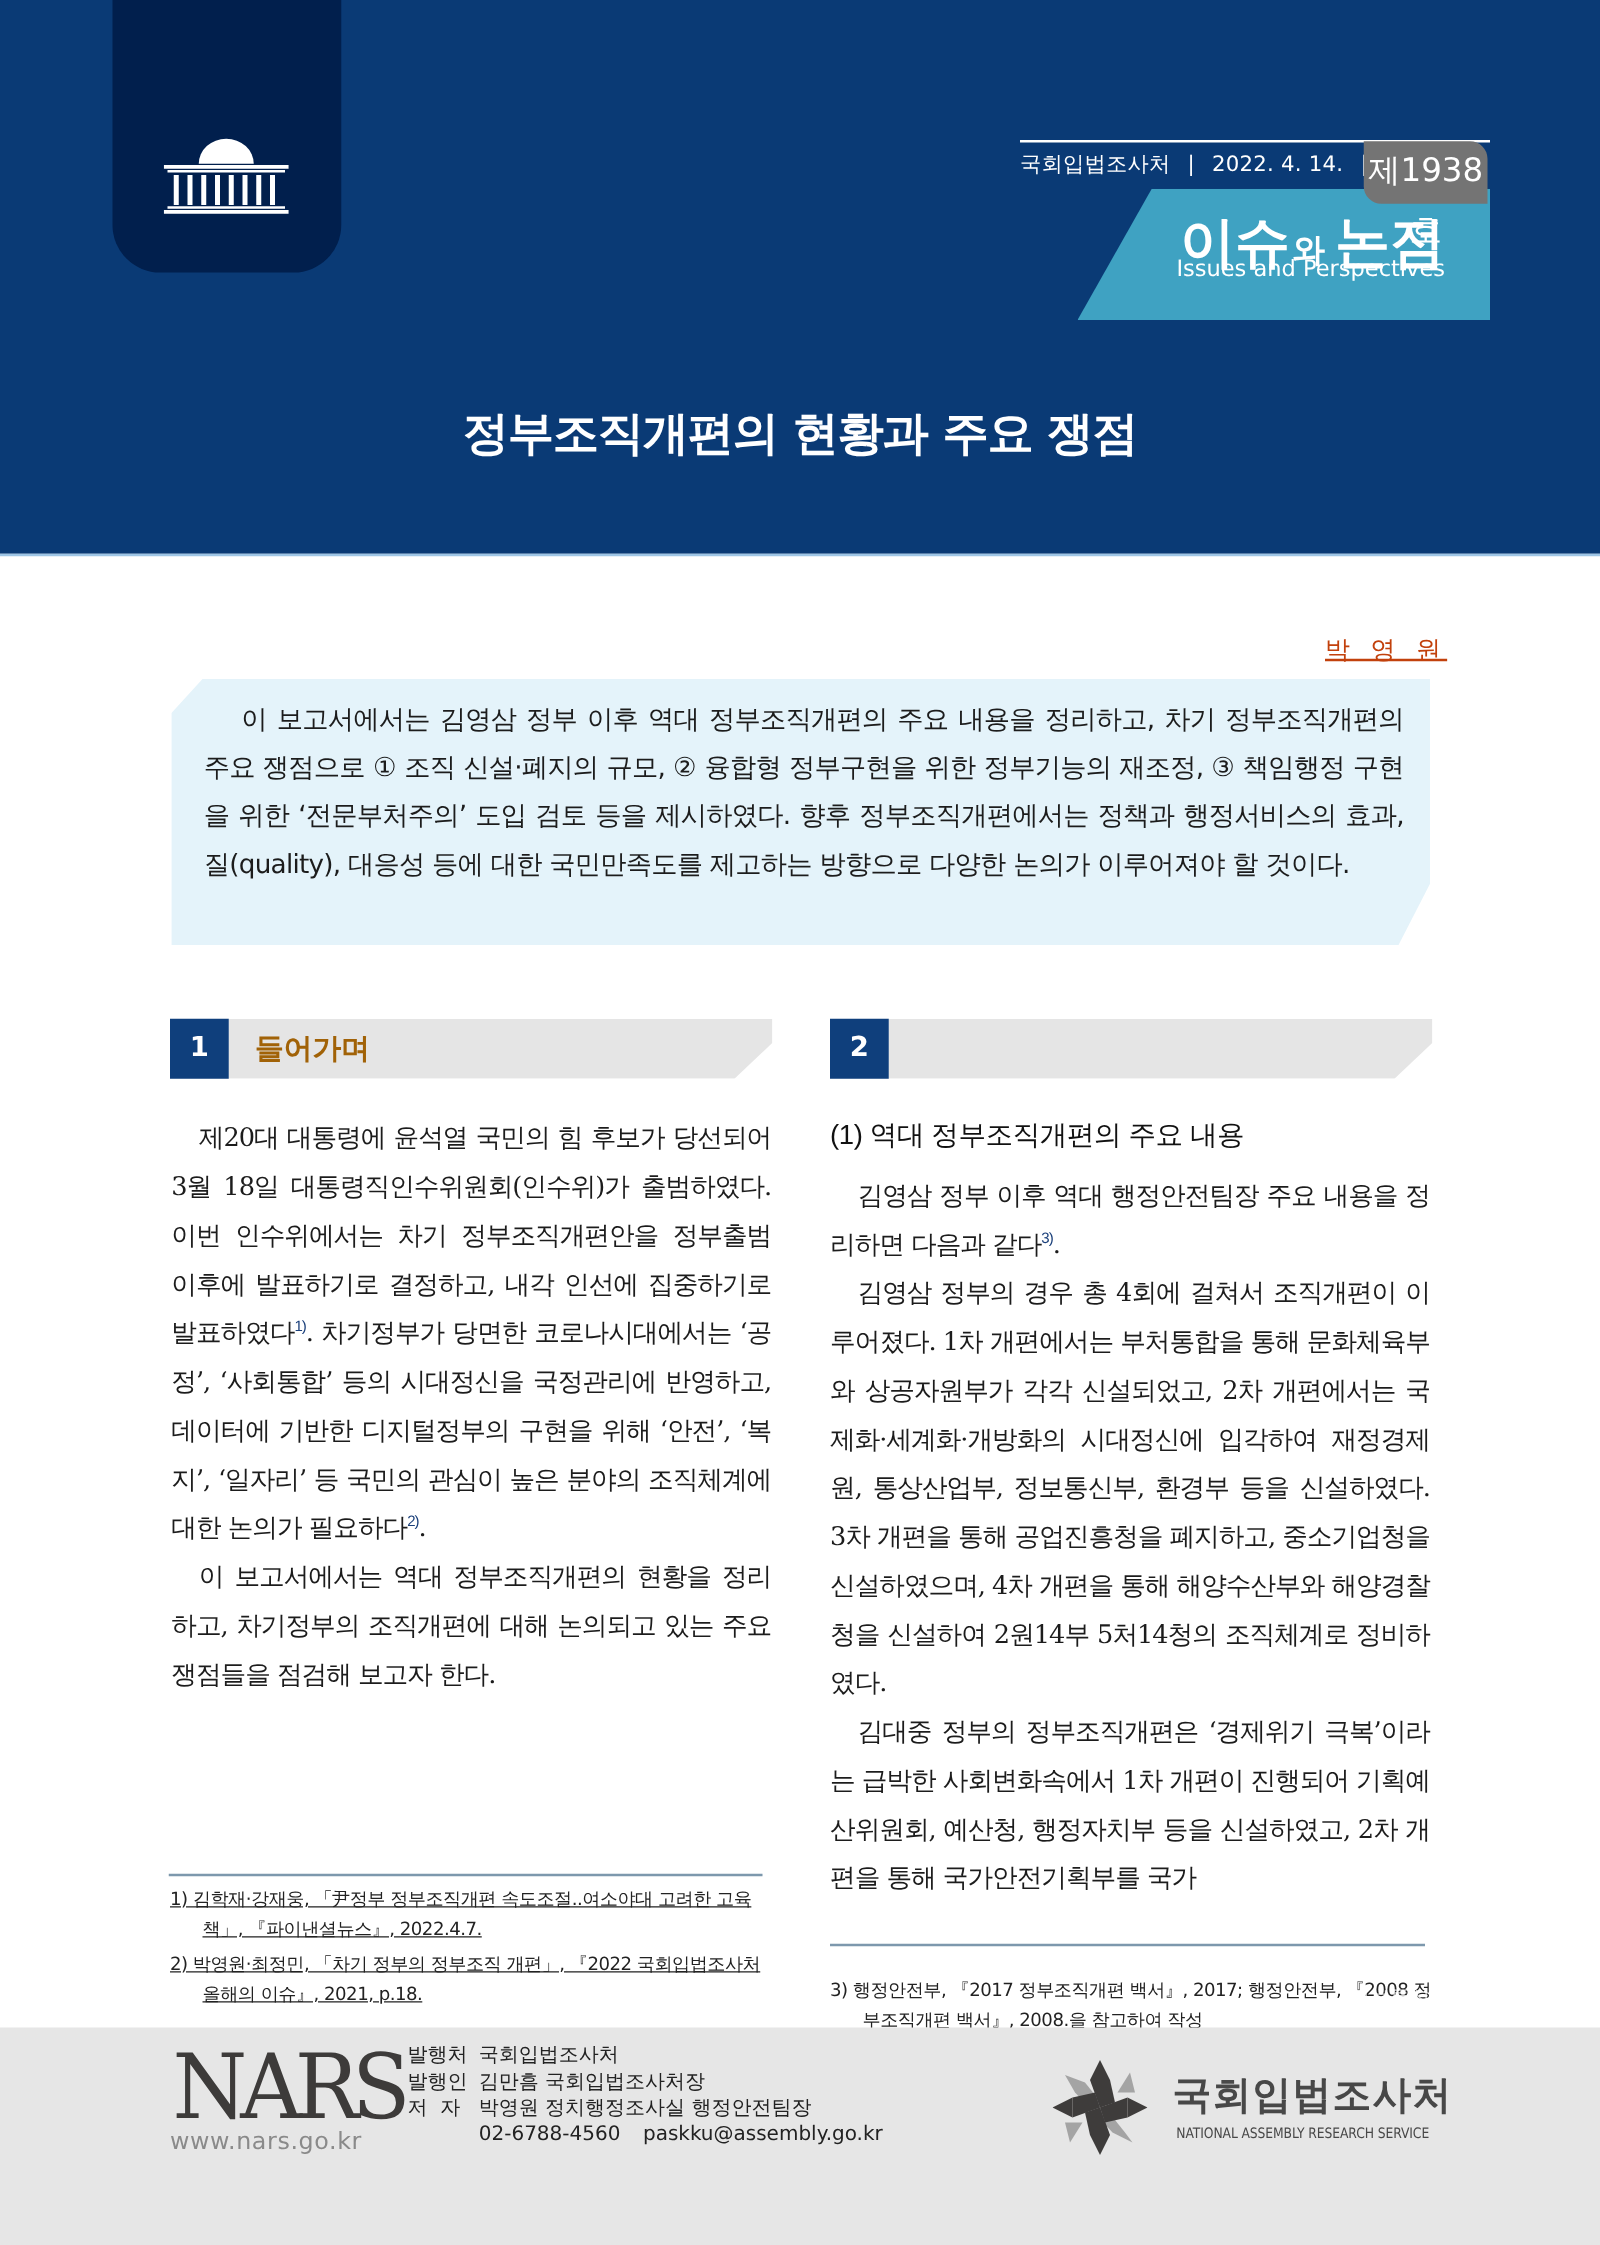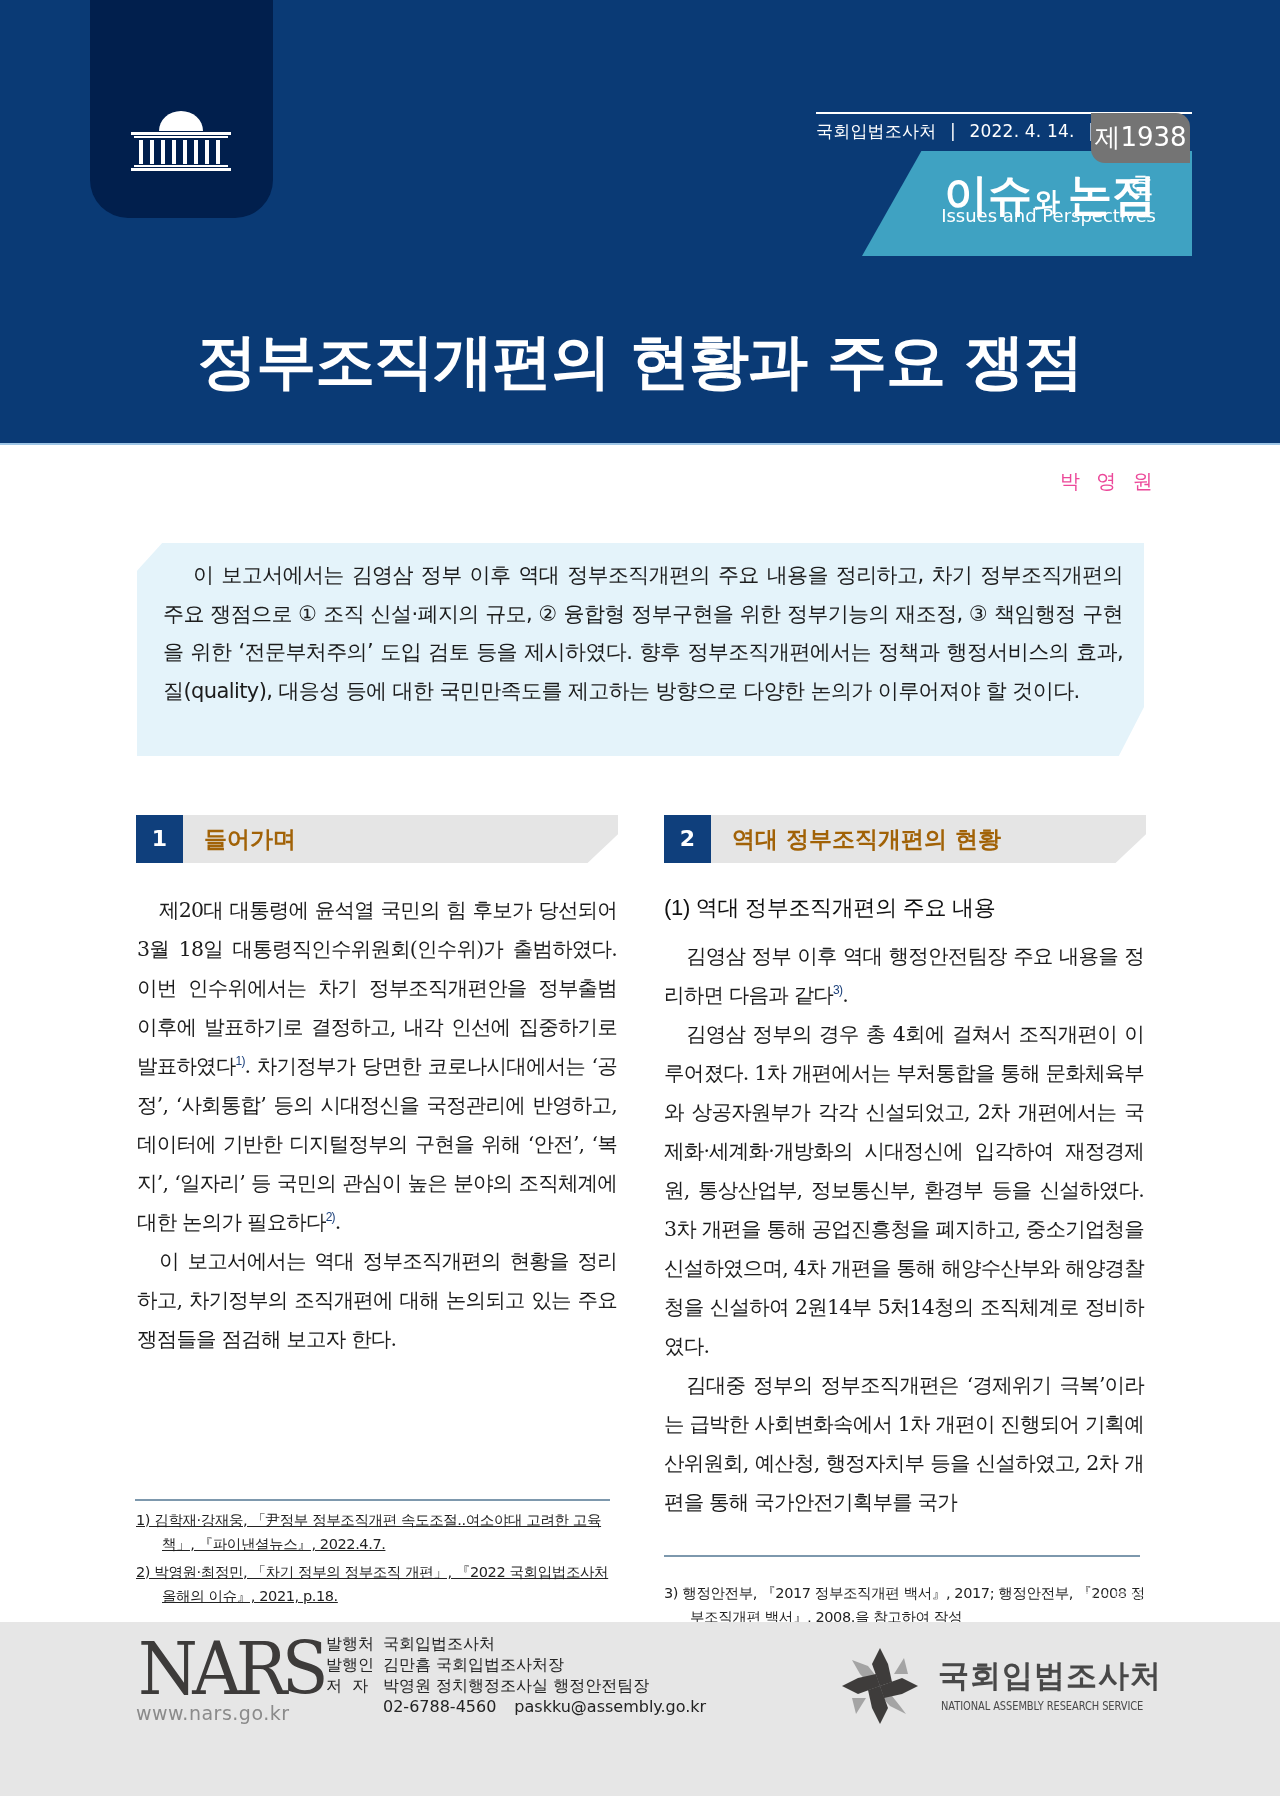--- a/index.html
+++ b/index.html
@@ -14,24 +14,24 @@
 
   .masthead-line { position: absolute; left: 816px; top: 112px; width: 376px; height: 2px; background: #ffffff; }
   .masthead-meta { position: absolute; left: 816px; top: 120px; font-size: 17px; color: #ffffff; white-space: nowrap; letter-spacing: 0.2px; }
   .masthead-meta .sep { margin: 0 8px; }
   .issue-badge { position: absolute; left: 1091px; top: 113px; width: 99px; height: 50px; background: #747474; border-radius: 0 14px 0 14px; color: #fff; font-size: 26px; text-align: center; line-height: 48px; }
   .series-banner { position: absolute; left: 862px; top: 151px; width: 330px; height: 105px; background: #3fa2c2; clip-path: polygon(18% 0, 100% 0, 100% 100%, 0 100%); }
   .series-title { position: absolute; left: 940px; top: 170px; width: 216px; text-align: right; color: #fff; font-weight: bold; font-size: 44px; line-height: 50px; white-space: nowrap; }
   .series-title .small { font-size: 26px; margin: 0 8px 0 2px; }
   .series-sub { position: absolute; left: 900px; top: 205px; width: 256px; text-align: right; color: #fff; font-size: 18px; white-space: nowrap; }
 
-  .main-title { position: absolute; left: 0; top: 322px; width: 1280px; text-align: center; color: #ffffff; font-weight: bold; font-size: 60px; letter-spacing: -1px; }
+  .main-title { position: absolute; left: 0; top: 322px; width: 1280px; text-align: center; color: #ffffff; font-weight: bold; font-size: 37px; letter-spacing: -1px; }
 
   
-  .author { position: absolute; left: 1060px; top: 468px; font-size: 20px; letter-spacing: 5px; color: #ec4899; }
+  .author { position: absolute; left: 1060px; top: 506px; font-size: 20px; letter-spacing: 5px; color: #c2410c; text-decoration: underline; }
 
   
   .summary { position: absolute; left: 137px; top: 543px; width: 1007px; height: 213px; background: #e4f3fa; clip-path: polygon(2.5% 0, 100% 0, 100% 77%, 97.5% 100%, 0 100%, 0 13%); }
   .summary-text { position: absolute; left: 163px; top: 556px; width: 960px; font-size: 21px; line-height: 38.5px; color: #1c1c1c; text-align: justify; letter-spacing: -0.6px; }
   .summary-text .indent { display: inline-block; width: 30px; }
 
   
   .sec-head { position: absolute; top: 815px; height: 48px; }
   .sec-head .num { position: absolute; left: 0; top: 0; width: 47px; height: 48px; background: #0f3f7c; color: #fff; font-size: 22px; font-weight: bold; text-align: center; line-height: 48px; }
   .sec-head .bar { position: absolute; left: 47px; top: 0; height: 48px; background: #e5e5e5; clip-path: polygon(0 0, 100% 0, 100% 40%, 90% 100%, 0 100%); }
@@ -130,21 +130,20 @@
 
 <div class="fn-rule" id="fn-rule-1"></div>
 <ul class="fn" id="fn-left">
   <li>1)  김학재·강재웅, 「尹정부 정부조직개편 속도조절..여소야대 고려한 고육책」, 『파이낸셜뉴스』, 2022.4.7.</li>
   <li>2)  박영원·최정민, 「차기 정부의 정부조직 개편」, 『2022 국회입법조사처 올해의 이슈』, 2021, p.18.</li>
 </ul>
 
 <div class="sec-head" id="sec2">
   <div class="bar"></div>
   <div class="num">2</div>
-  <div class="label">역대 정부조직개편의 현황</div>
 </div>
 <div id="col2-sub">(1) 역대 정부조직개편의 주요 내용</div>
 <div class="col" id="col2">
   <p><span>김영삼 정부 이후 역대 행정안전팀장 주요 내용을 정리하면 다음과 같다</span><sup>3)</sup><span>.</span></p>
   <p>김영삼 정부의 경우 총 4회에 걸쳐서 조직개편이 이루어졌다. 1차 개편에서는 부처통합을 통해 문화체육부와 상공자원부가 각각 신설되었고, 2차 개편에서는 국제화·세계화·개방화의 시대정신에 입각하여 재정경제원, 통상산업부, 정보통신부, 환경부 등을 신설하였다. 3차 개편을 통해 공업진흥청을 폐지하고, 중소기업청을 신설하였으며, 4차 개편을 통해 해양수산부와 해양경찰청을 신설하여 2원14부 5처14청의 조직체계로 정비하였다.</p>
   <p>김대중 정부의 정부조직개편은 ‘경제위기 극복’이라는 급박한 사회변화속에서 1차 개편이 진행되어 기획예산위원회, 예산청, 행정자치부 등을 신설하였고, 2차 개편을 통해 국가안전기획부를 국가</p>
 </div>
 
 <div class="fn-rule" id="fn-rule-2"></div>
 <ul class="fn" id="fn-right">

